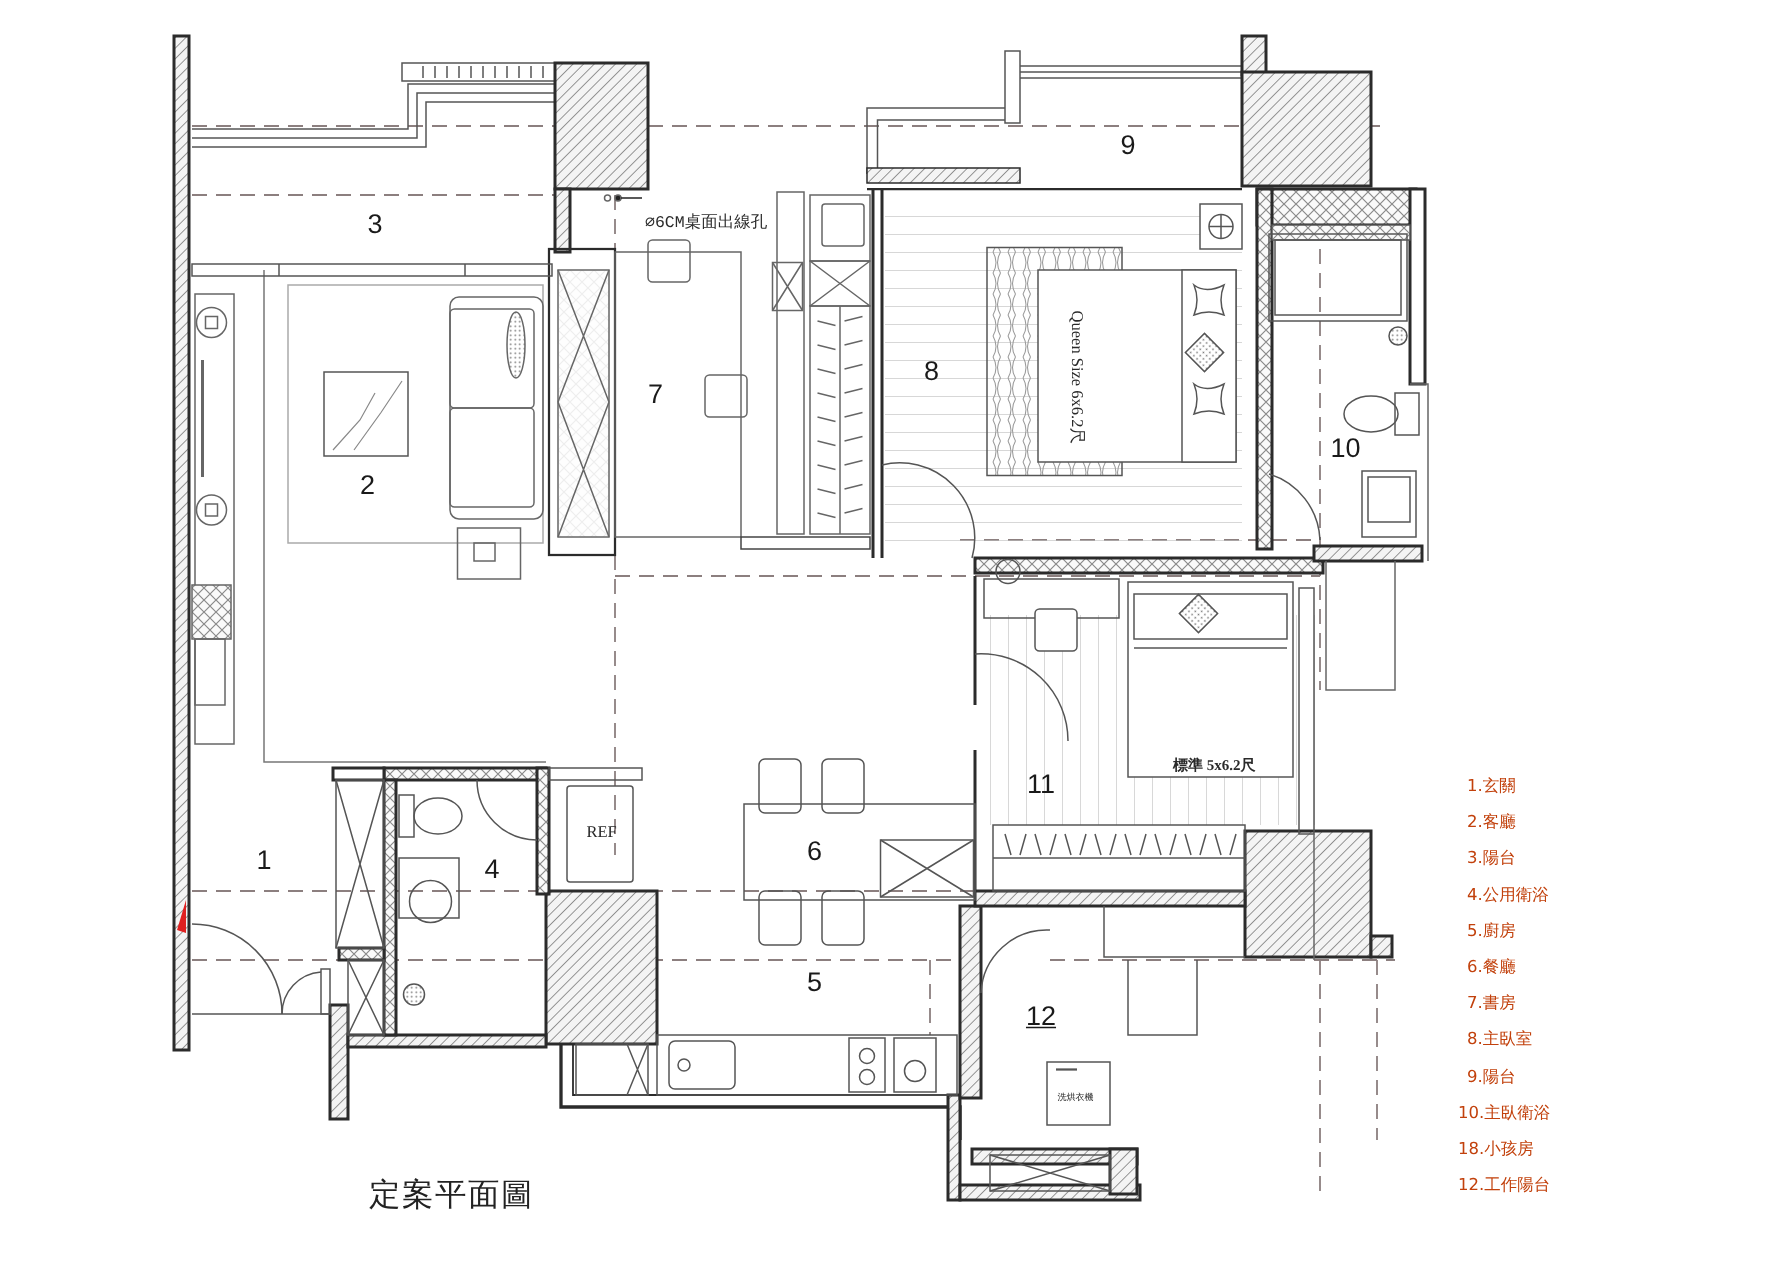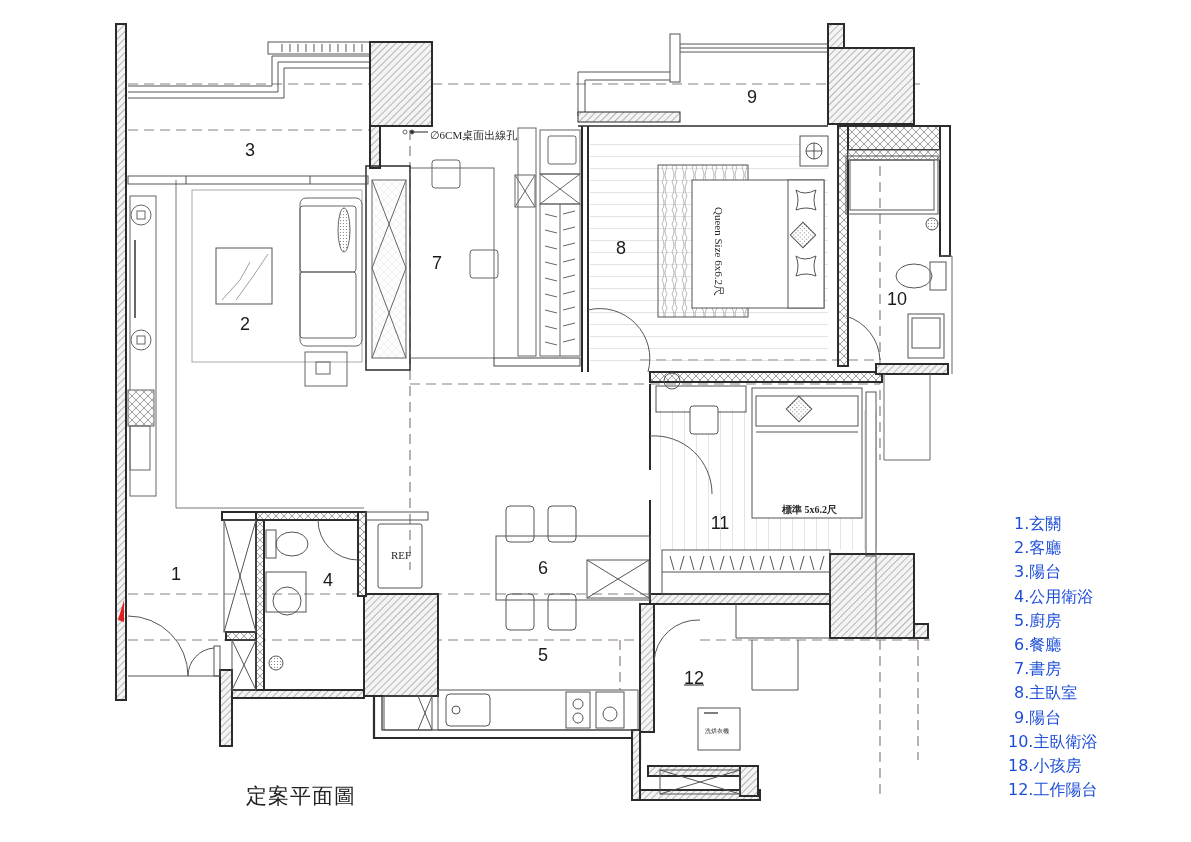--- a/index.html
+++ b/index.html
@@ -1,20 +1,20 @@
 <!DOCTYPE html>
 <html><head>
 <meta charset="utf-8">
 <style>
   html,body{margin:0;padding:0;background:#ffffff;}
   body{width:1191px;height:842px;position:relative;overflow:hidden;font-family:"DejaVu Sans","Liberation Sans",sans-serif;}
   #plan{position:absolute;left:0;top:0;width:1191px;height:842px;}
   .room-num{position:absolute;font-family:"Liberation Sans",sans-serif;font-size:18px;color:#1a1a1a;transform:translate(-50%,-50%);}
   .annot{position:absolute;font-family:"Liberation Serif","DejaVu Serif",serif;color:#2a2a2a;}
-  #legend{position:absolute;left:1014px;top:512px;font-family:"DejaVu Sans",sans-serif;font-size:16px;line-height:24.2px;color:#1d4ed8;}
+  #legend{position:absolute;left:978px;top:512px;font-family:"DejaVu Sans",sans-serif;font-size:11px;line-height:24.2px;color:#c2410c;}
   #legend div{white-space:nowrap;}
   #plan-title{position:absolute;left:246px;top:782px;font-family:"DejaVu Sans",sans-serif;font-size:21px;color:#222;letter-spacing:1px;text-align:center;}
 </style>
 </head>
 <body>
 
 <svg id="plan" width="1191" height="842" viewBox="0 0 1191 842" xmlns="http://www.w3.org/2000/svg">
   <defs>
     <pattern id="hatch" width="5" height="5" patternUnits="userSpaceOnUse" patternTransform="rotate(45)">
       <rect width="5" height="5" fill="#f4f4f4"></rect>
@@ -278,24 +278,24 @@
 <div class="room-num" style="left:176px;top:574px;">1</div>
 <div class="room-num" style="left:245px;top:324px;">2</div>
 <div class="room-num" style="left:250px;top:150px;">3</div>
 <div class="room-num" style="left:328px;top:580px;">4</div>
 <div class="room-num" style="left:543px;top:655px;">5</div>
 <div class="room-num" style="left:543px;top:568px;">6</div>
 <div class="room-num" style="left:437px;top:263px;">7</div>
 <div class="room-num" style="left:621px;top:248px;">8</div>
 <div class="room-num" style="left:752px;top:97px;">9</div>
 <div class="room-num" style="left:897px;top:299px;">10</div>
-<div class="room-num" style="left:720px;top:523px;">11</div>
+<div class="room-num" style="left:694px;top:523px;">11</div>
 <div class="room-num" style="left:694px;top:678px;text-decoration:underline;">12</div>
 
-<div class="annot" style="left:430px;top:128px;font-size:11px;">∅6CM桌面出線孔</div>
+<div class="annot" style="left:430px;top:140px;font-size:11px;font-family:Liberation Mono, monospace;">∅6CM桌面出線孔</div>
 <div class="annot" style="left:658px;top:244px;font-size:11px;transform:rotate(90deg);transform-origin:center;width:120px;text-align:center;">Queen Size 6x6.2尺</div>
 <div class="annot" style="left:782px;top:503px;font-size:10px;font-weight:bold;">標準 5x6.2尺</div>
 <div class="annot" style="left:391px;top:549px;font-size:11px;">REF</div>
 <div class="annot" style="left:705px;top:727px;font-size:6px;">洗烘衣機</div>
 
 <div id="legend">
   <div>1.玄關</div>
   <div>2.客廳</div>
   <div>3.陽台</div>
   <div>4.公用衛浴</div>

